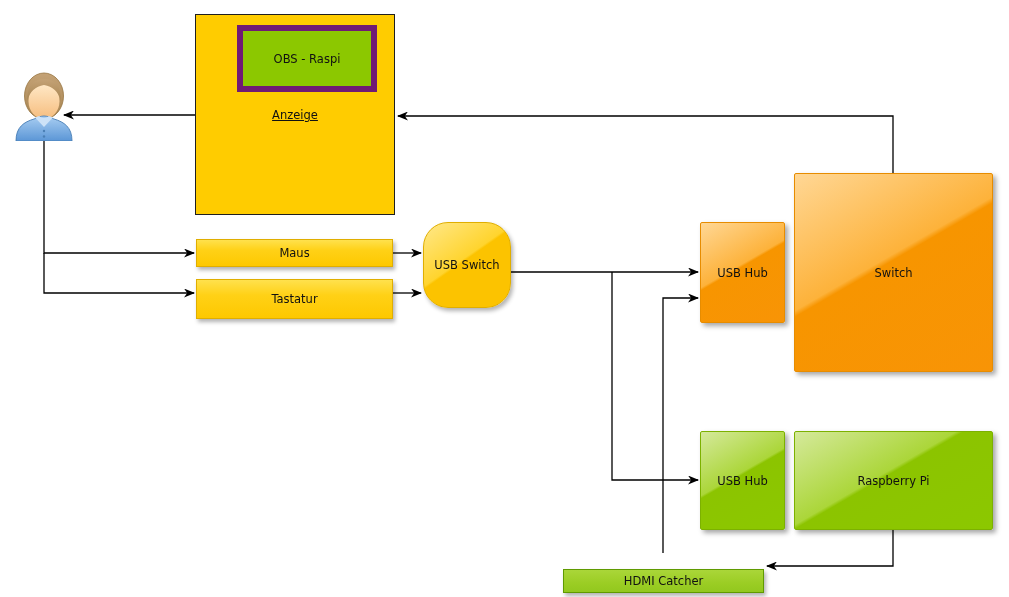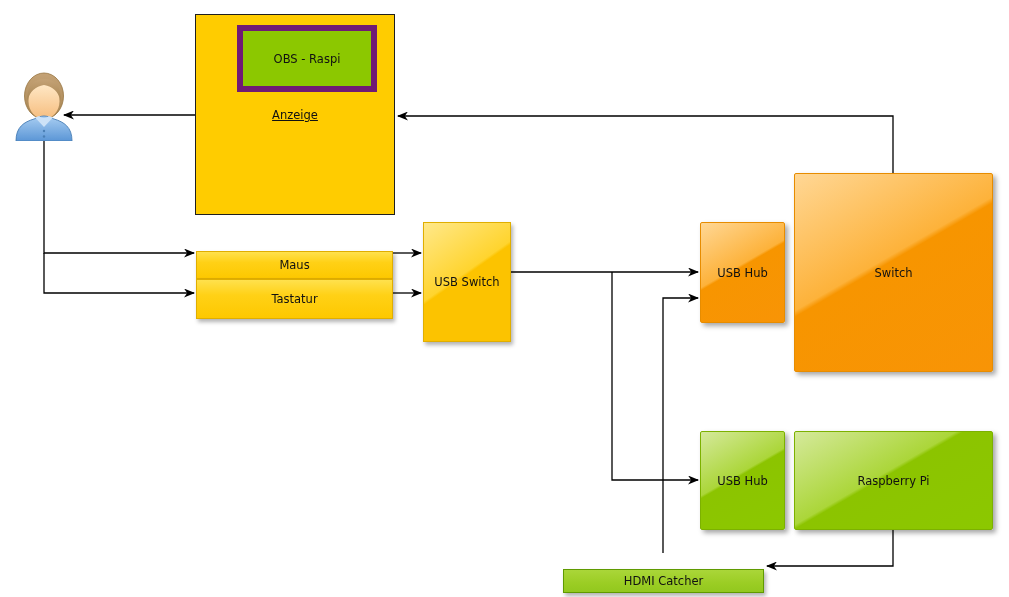--- a/index.html
+++ b/index.html
@@ -115,28 +115,28 @@
   </svg>
 
   <div class="node flat-gold" style="left:195px;top:14px;width:200px;height:201px;"></div>
   <div class="node flat-green" style="left:237px;top:25px;width:140px;height:67px;">
     <span>OBS - Raspi</span>
   </div>
   <div class="node" style="left:195px;top:102px;width:200px;height:26px;text-decoration:underline;">
     <span>Anzeige</span>
   </div>
 
-  <div class="node bar-gold" style="left:196px;top:251px;width:197px;height:28px;">
+  <div class="node bar-gold" style="left:196px;top:239px;width:197px;height:28px;">
     <span>Maus</span>
   </div>
   <div class="node bar-gold" style="left:196px;top:279px;width:197px;height:40px;">
     <span>Tastatur</span>
   </div>
 
-  <div class="node gloss-gold" style="left:423px;top:222px;width:88px;height:120px;">
+  <div class="node gloss-gold" style="left:423px;top:222px;width:88px;height:86px;border-radius:25px;">
     <span>USB Switch</span>
   </div>
 
   <div class="node gloss-orange" style="left:700px;top:222px;width:85px;height:101px;">
     <span>USB Hub</span>
   </div>
   <div class="node gloss-orange" style="left:794px;top:173px;width:199px;height:199px;">
     <span>Switch</span>
   </div>
 

